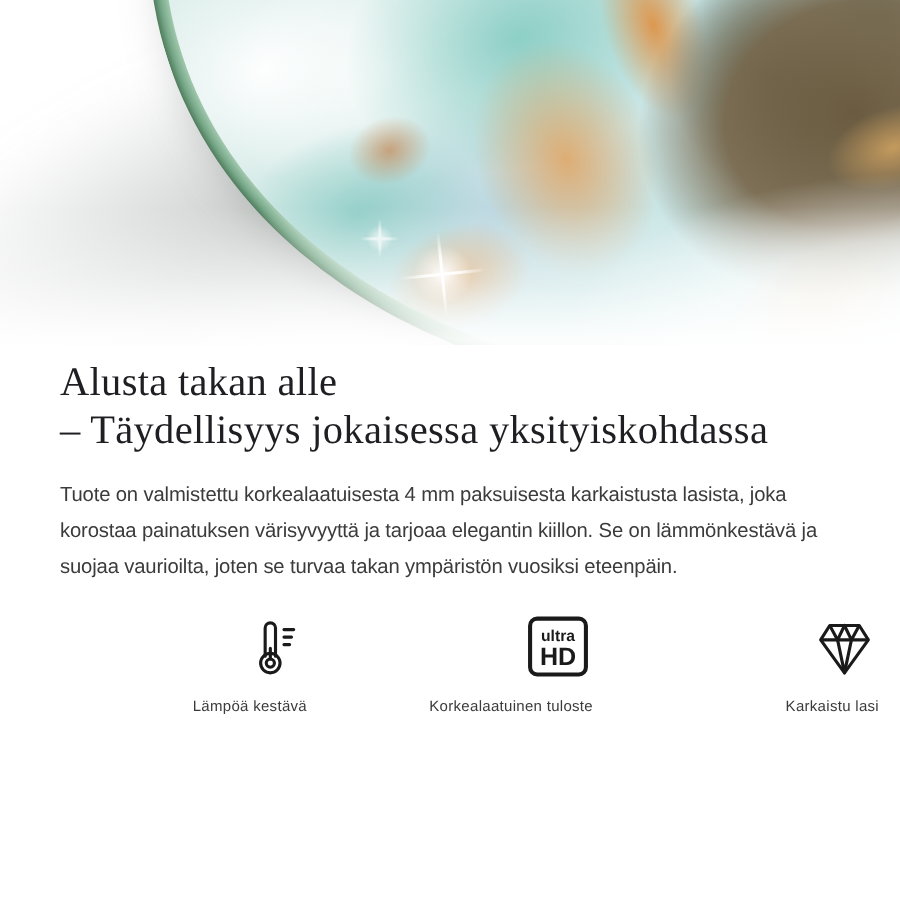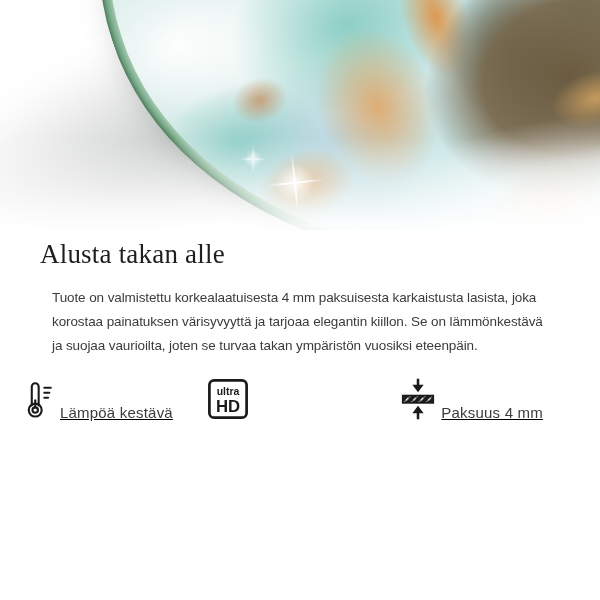--- a/index.html
+++ b/index.html
@@ -64,55 +64,56 @@
 
   
   h1 {
     margin:8px 40px 0; font-weight:400;
     font-family:"Liberation Serif","DejaVu Serif",serif;
     font-size:27px; line-height:32px; letter-spacing:.2px;
     color:var(--heading_text,#1f1f23);
   }
   h1 span { display:block; }
   .desc {
-    margin:16px 52px 0; max-width:532px;
+    margin:16px 40px 0; max-width:532px;
     font-size:13.5px; line-height:24px; letter-spacing:-.1px;
     color:var(--body_text,#3b3b3b);
   }
 
   
   .features {
     margin-top:18px; padding:0 14px;
     display:grid; grid-template-columns:repeat(3,1fr); row-gap:20px;
   }
-  .feature { display:flex; align-items:center;text-decoration:underline; }
+  .feature { display:flex; flex-direction:column; align-items:flex-end; }
   .ficon { width:46px; height:46px; display:block; color:var(--icon_color,#1a1a1a); }
   .ficon svg { width:100%; height:100%; display:block; }
   .flabel {
-    margin-top:26px; font-size:15px; letter-spacing:.2px;
+    margin-top:12px; font-size:10px; letter-spacing:.2px;
     color:var(--body_text,#3b3b3b); text-align:center;
   }
 </style>
 </head>
 <body>
 
 <div class="page">
 
   <section class="hero">
     <div class="disc-shadow"></div>
     <div class="disc">
       <div class="disc-face"></div>
     </div>
     <div class="hero-fade"></div>
     <div class="sparkle s1"></div>
     <div class="sparkle s2"></div>
   </section>
 
   <h1>
     <span>Alusta takan alle</span>
+    <span>– Täydellisyys jokaisessa yksityiskohdassa</span>
   </h1>
 
   <p class="desc">Tuote on valmistettu korkealaatuisesta 4 mm paksuisesta karkaistusta lasista, joka korostaa painatuksen värisyvyyttä ja tarjoaa elegantin kiillon. Se on lämmönkestävä ja suojaa vaurioilta, joten se turvaa takan ympäristön vuosiksi eteenpäin.</p>
 
   <div class="features">
 
     <div class="feature">
       <span class="ficon">
         <svg viewBox="0 0 44 44" fill="none" stroke="currentColor" stroke-width="2" stroke-linecap="round">
           <path d="M17 28.2 V10.2 a3.3 3.3 0 0 1 6.6 0 V28.2"></path>
@@ -126,38 +127,32 @@
     </div>
 
     <div class="feature">
       <span class="ficon">
         <svg viewBox="0 0 44 44" fill="none" stroke="currentColor">
           <rect x="4.2" y="4.2" width="35.6" height="35.6" rx="4.5" stroke-width="2.6"></rect>
           <text x="22" y="18.5" text-anchor="middle" fill="currentColor" stroke="none" font-family="'Liberation Sans',sans-serif" font-size="10" font-weight="700">ultra</text>
           <text x="22" y="34" text-anchor="middle" fill="currentColor" stroke="none" font-family="'Liberation Sans',sans-serif" font-size="16" font-weight="800">HD</text>
         </svg>
       </span>
+      <span class="flabel">Korkealaatuinen tuloste</span>
     </div>
-
-
 
 
     <div class="feature">
       <span class="ficon">
-        <svg viewBox="0 0 44 44" fill="none" stroke="currentColor">
-          <defs>
-            <pattern id="hatch" patternUnits="userSpaceOnUse" width="5" height="5" patternTransform="rotate(45)">
-              <rect width="5" height="5" fill="#ffffff"></rect>
-              <rect width="2.7" height="5" fill="#1a1a1a"></rect>
-            </pattern>
-          </defs>
-          <rect x="7.5" y="18.8" width="29" height="6.8" fill="url(#hatch)" stroke-width="1.8"></rect>
-          <path d="M22 2.6 V9" stroke-width="2.4"></path>
-          <path d="M16.6 8.4 H27.4 L22 15.6 Z" fill="currentColor" stroke="none"></path>
-          <path d="M22 41.4 V35" stroke-width="2.4"></path>
-          <path d="M16.6 35.6 H27.4 L22 28.4 Z" fill="currentColor" stroke="none"></path>
+        <svg viewBox="0 0 44 44" fill="none" stroke="currentColor" stroke-width="2" stroke-linejoin="round">
+          <path d="M12.6 8.6 H31.4 L37.2 17.8 L22 38.8 L6.8 17.8 Z"></path>
+          <path d="M6.8 17.8 H37.2"></path>
+          <path d="M12.6 8.6 L17.6 17.8 L22 8.6 L26.4 17.8 L31.4 8.6"></path>
+          <path d="M17.6 17.8 L22 38.8 L26.4 17.8"></path>
         </svg>
       </span>
-      <span class="flabel">Paksuus 4 mm</span>
+      <span class="flabel">Karkaistu lasi</span>
     </div>
+
+
 
   </div>
 </div>
 
 </body></html>

